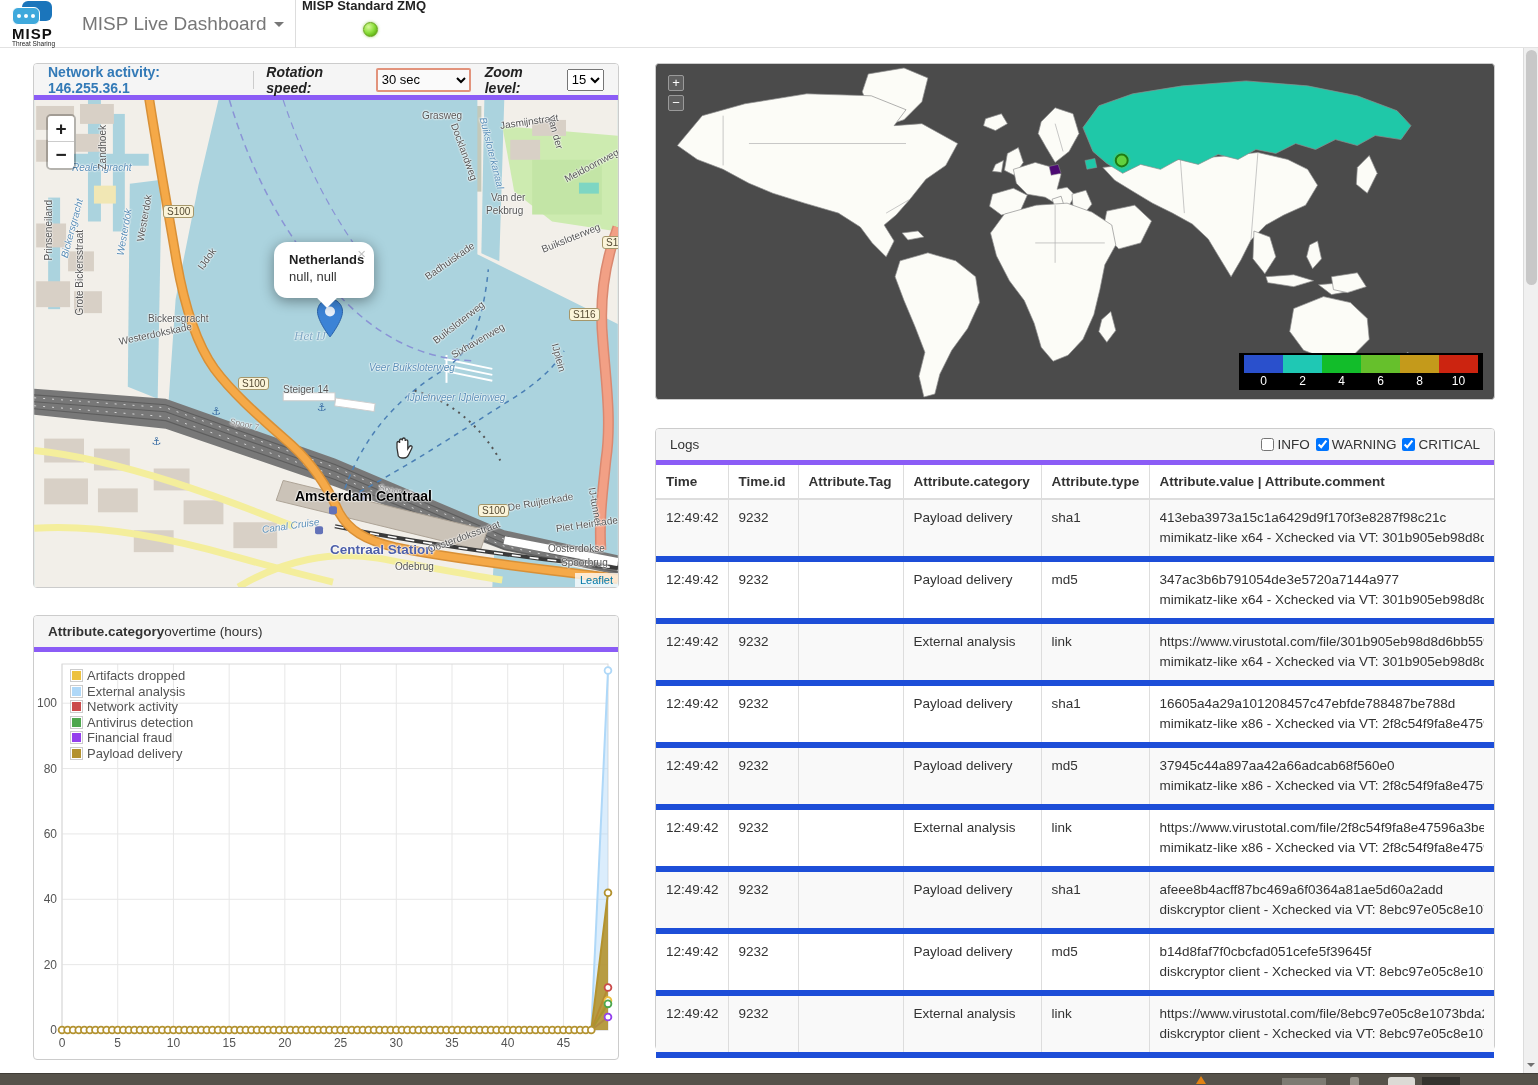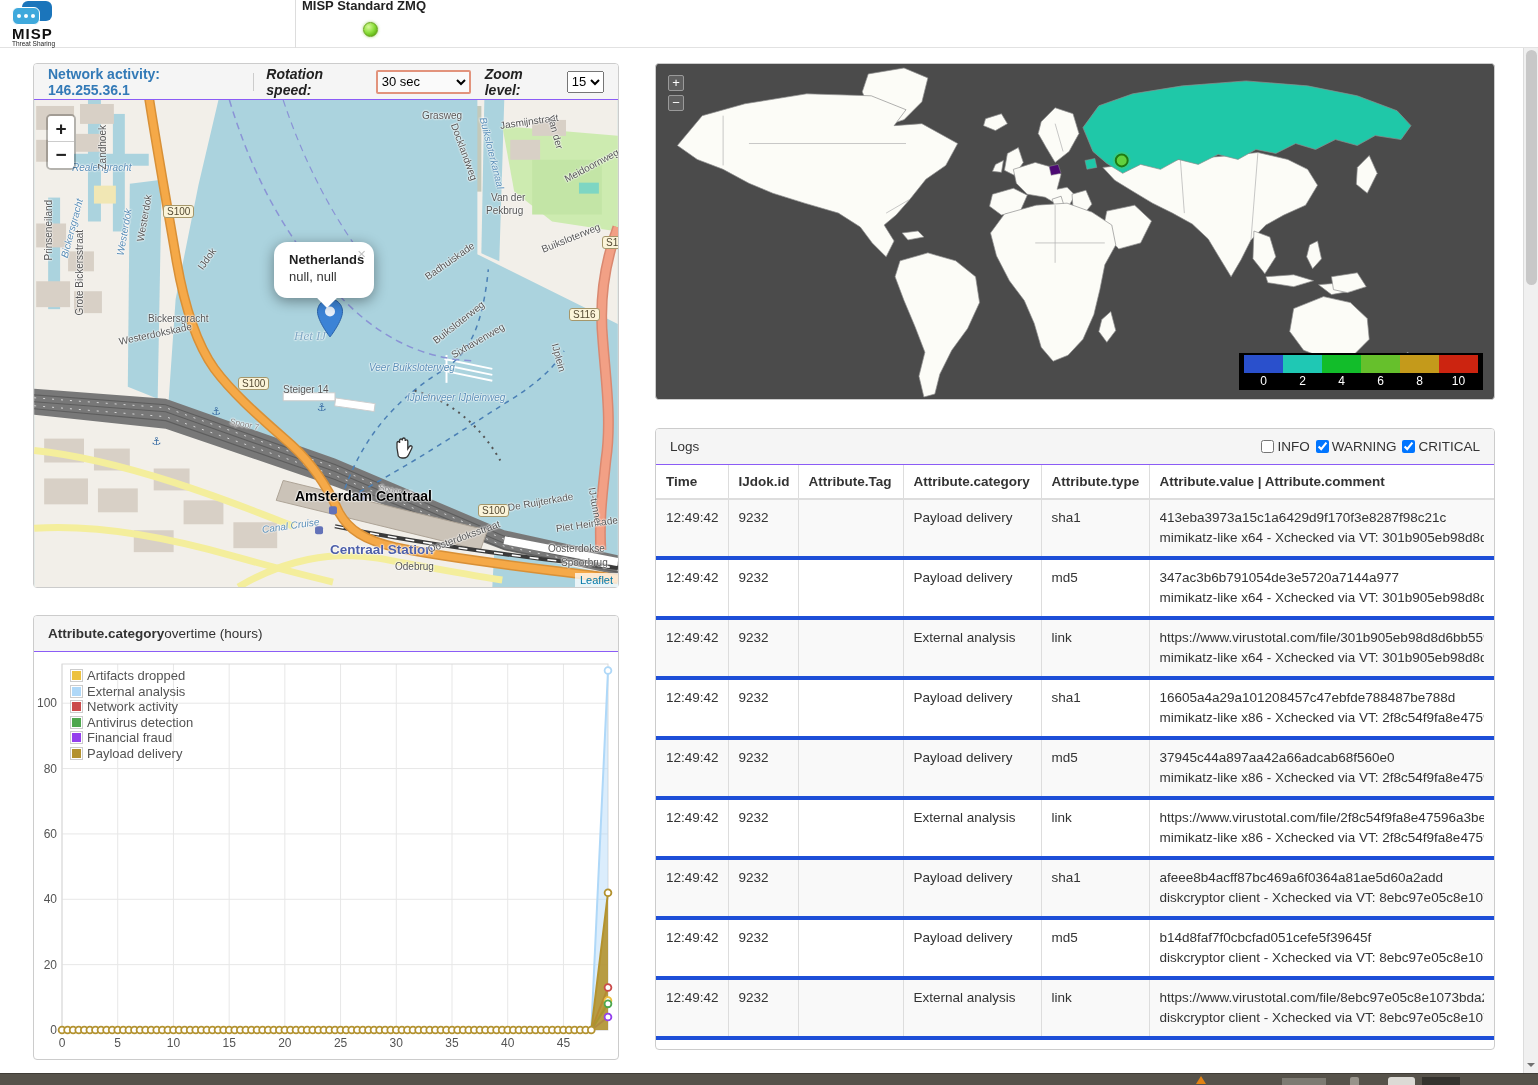--- a/index.html
+++ b/index.html
@@ -19,21 +19,21 @@
   .caret { display:inline-block; margin-left:8px; vertical-align:middle; border:5px solid transparent; border-top-color:#777; border-bottom:none; }
   .nav-div { position:absolute; left:295px; top:0; height:48px; border-left:1px solid #ddd; }
   .zmq { position:absolute; left:302px; top:-2px; width:150px; text-align:left; }
   .zmq-title { font-size:13px; font-weight:bold; color:#222; }
   .zmq-dot { position:absolute; left:61px; top:24px; width:15px; height:15px; border-radius:50%;
              background:radial-gradient(circle at 35% 30%, #d9f89c, #8ee03e 45%, #61b414 78%, #4d930c);
              border:1px solid #69a31c; box-shadow:0 0 3px rgba(120,190,40,.7); }
 
   
   .panel { position:absolute; border:1px solid #ccc; border-radius:4px; background:#fff; }
-  .panel-h { height:36px; background:#f5f5f5; border-bottom:1px solid #8b5cf6; border-radius:3px 3px 0 0;
+  .panel-h { height:36px; background:#f5f5f5; border-bottom:5px solid #8b5cf6; border-radius:3px 3px 0 0;
              display:flex; align-items:center; padding:0 14px; font-size:13.5px; color:#333; }
 
   
   .net-title { font-size:14px; font-weight:bold; color:#337ab7; }
   .hdr-sep { width:1px; height:18px; background:#ccc; margin:0 12px; }
   .hdr-lbl { font-style:italic; font-weight:bold; font-size:14px; color:#222; margin-right:6px; }
   .sel-rot { width:97px; height:24px; font-size:13px; border:2px solid #e2937c; border-radius:2px; background:#fafafa; margin-right:14px; }
   .sel-zoom { width:38px; height:22px; font-size:13px; }
 
   
@@ -82,21 +82,21 @@
   #colorbar-ticks { display:flex; height:15px; }
   #colorbar-ticks div { flex:1; text-align:center; color:#fff; font-size:12px; line-height:16px; }
 
   
   .logs-h { justify-content:space-between; }
   .chk-group { display:flex; align-items:center; gap:6px; font-size:13.5px; color:#333; }
   .chk-group label { display:flex; align-items:center; gap:3px; cursor:pointer; }
   table.logs { width:100%; border-collapse:collapse; table-layout:fixed; font-size:13.5px; color:#333; }
   table.logs th { text-align:left; font-weight:bold; padding:9px 10px; border-bottom:2px solid #ddd; }
   table.logs th + th, table.logs td + td { border-left:1px solid #ddd; }
-  table.logs td { padding:8px 10px; vertical-align:top; border-bottom:4px solid #1d4ed8; line-height:20px;
+  table.logs td { padding:8px 10px; vertical-align:top; border-bottom:6px solid #1d4ed8; line-height:20px;
                   overflow:hidden; white-space:nowrap; }
   table.logs tr:nth-child(odd) td { background:#f9f9f9; }
   .lv,.lc { white-space:nowrap; overflow:hidden; }
   .c-time{width:72px} .c-eid{width:70px} .c-tag{width:105px} .c-cat{width:138px} .c-typ{width:108px}
 
   
   .sbar { position:absolute; right:0; top:48px; width:15px; height:1025px; background:#f0f0f0; border-left:1px solid #dcdcdc; }
   .sbar-thumb { position:absolute; left:2px; top:2px; width:11px; height:235px; background:#c8c8c8; border-radius:6px; }
   .sbar-btn { position:absolute; left:0; bottom:0; width:15px; height:15px; background:#f0f0f0; }
   .sbar-btn:after { content:""; position:absolute; left:3px; top:5px; border:4px solid transparent; border-top-color:#707070; }
@@ -113,20 +113,23 @@
 <div class="navbar">
   <div class="logo">
     <span class="bub1"></span>
     <span class="bub2">
       <span class="dot" style="left:4px"></span>
         <span class="dot" style="left:11px"></span>
         <span class="dot" style="left:18px"></span>
     </span>
     <span class="logo-txt">MISP</span>
     <span class="logo-sub">Threat Sharing</span>
+  </div>
+  <div class="nav-title">
+    <span>MISP Live Dashboard</span><span class="caret"></span>
   </div>
   <div class="nav-div"></div>
   <div class="zmq">
     <div class="zmq-title">MISP Standard ZMQ</div>
     <div class="zmq-dot"></div>
   </div>
 </div>
 
 <div class="panel" style="left:33px; top:63px; width:586px; height:525px;">
   <div class="panel-h">
@@ -603,21 +606,21 @@
         <col class="c-time">
         <col class="c-eid">
         <col class="c-tag">
         <col class="c-cat">
         <col class="c-typ">
         <col>
       </colgroup>
     <thead>
         <tr id="logs-head">
           <th>Time</th>
-          <th>IJdok.id</th>
+          <th>Time.id</th>
           <th>Attribute.Tag</th>
           <th>Attribute.category</th>
           <th>Attribute.type</th>
           <th>Attribute.value | Attribute.comment</th>
         </tr>
       </thead>
     <tbody id="logs-tbody">
         <tr>
           <td>12:49:42</td>
           <td>9232</td>

